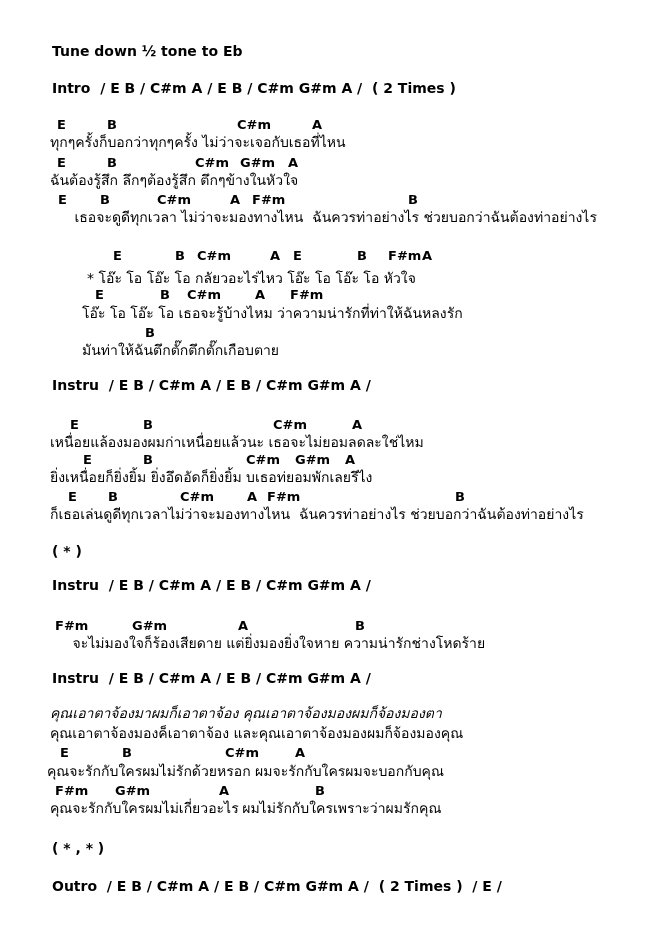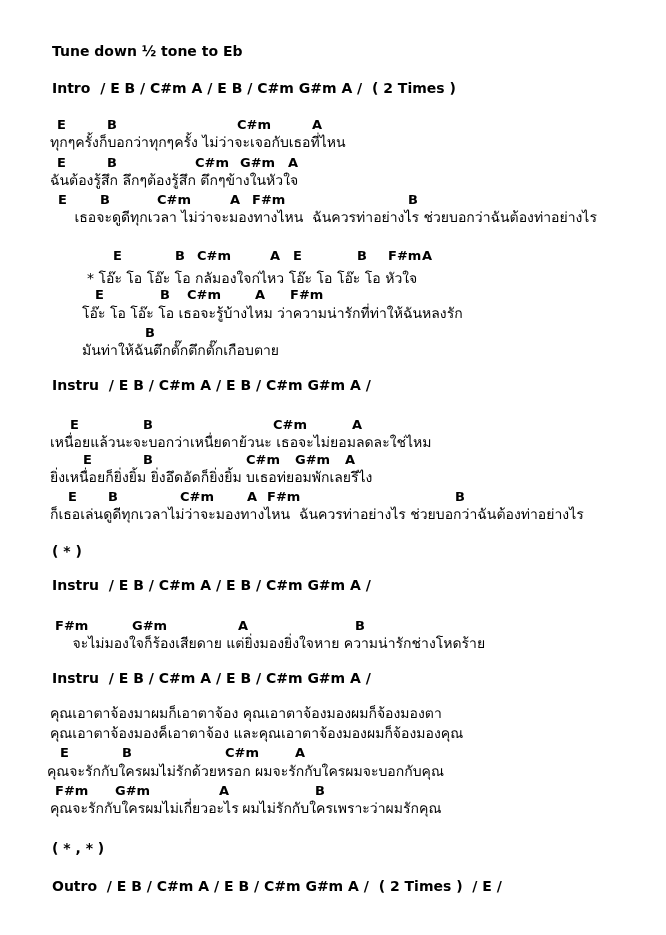--- a/index.html
+++ b/index.html
@@ -25,38 +25,38 @@
   <div>
       <div class="line heading" style="top: 43px; left: 52px;">Tune down ½ tone to Eb</div>
       <div class="line section" style="top: 80px; left: 52px;">Intro  / E B / C#m A / E B / C#m G#m A /  ( 2 Times )</div>
       <div class="line chords" style="top: 117px;"><span class="chord" style="left: 57px;">E</span><span class="chord" style="left: 107px;">B</span><span class="chord" style="left: 237px;">C#m</span><span class="chord" style="left: 312px;">A</span></div>
       <div class="line lyric" style="top: 134px; left: 50px;">ทุกๆครั้งก็บอกว่าทุกๆครั้ง ไม่ว่าจะเจอกับเธอที่ไหน</div>
       <div class="line chords" style="top: 155px;"><span class="chord" style="left: 57px;">E</span><span class="chord" style="left: 107px;">B</span><span class="chord" style="left: 195px;">C#m</span><span class="chord" style="left: 240px;">G#m</span><span class="chord" style="left: 288px;">A</span></div>
       <div class="line lyric" style="top: 172px; left: 50px;">ฉันต้องรู้สึก ลึกๆต้องรู้สึก ตึกๆข้างในหัวใจ</div>
       <div class="line chords" style="top: 192px;"><span class="chord" style="left: 58px;">E</span><span class="chord" style="left: 100px;">B</span><span class="chord" style="left: 157px;">C#m</span><span class="chord" style="left: 230px;">A</span><span class="chord" style="left: 252px;">F#m</span><span class="chord" style="left: 408px;">B</span></div>
       <div class="line lyric" style="top: 209px; left: 50px; margin-left: 20px;"> เธอจะดูดีทุกเวลา ไม่ว่าจะมองทางไหน  ฉันควรท่าอย่างไร ช่วยบอกว่าฉันต้องท่าอย่างไร</div>
       <div class="line chords" style="top: 248px;"><span class="chord" style="left: 113px;">E</span><span class="chord" style="left: 175px;">B</span><span class="chord" style="left: 197px;">C#m</span><span class="chord" style="left: 270px;">A</span><span class="chord" style="left: 293px;">E</span><span class="chord" style="left: 357px;">B</span><span class="chord" style="left: 388px;">F#m</span><span class="chord" style="left: 422px;">A</span></div>
-      <div class="line lyric" style="top: 270px; left: 87px;">* โอ๊ะ โอ โอ๊ะ โอ กลัมองใจก่ไหว โอ๊ะ โอ โอ๊ะ โอ หัวใจ</div>
+      <div class="line lyric" style="top: 270px; left: 87px;">* โอ๊ะ โอ โอ๊ะ โอ กลัยวอะไร่ไหว โอ๊ะ โอ โอ๊ะ โอ หัวใจ</div>
       <div class="line chords" style="top: 287px;"><span class="chord" style="left: 95px;">E</span><span class="chord" style="left: 160px;">B</span><span class="chord" style="left: 187px;">C#m</span><span class="chord" style="left: 255px;">A</span><span class="chord" style="left: 290px;">F#m</span></div>
       <div class="line lyric" style="top: 305px; left: 82px;">โอ๊ะ โอ โอ๊ะ โอ เธอจะรู้บ้างไหม ว่าความน่ารักที่ท่าให้ฉันหลงรัก</div>
       <div class="line chords" style="top: 325px;"><span class="chord" style="left: 145px;">B</span></div>
       <div class="line lyric" style="top: 342px; left: 82px;">มันท่าให้ฉันตึกตั๊กตึกตั๊กเกือบตาย</div>
       <div class="line section" style="top: 377px; left: 52px;">Instru  / E B / C#m A / E B / C#m G#m A /</div>
       <div class="line chords" style="top: 417px;"><span class="chord" style="left: 70px;">E</span><span class="chord" style="left: 143px;">B</span><span class="chord" style="left: 273px;">C#m</span><span class="chord" style="left: 352px;">A</span></div>
-      <div class="line lyric" style="top: 434px; left: 50px;">เหนื่อยแล้วนะจะบอกว่าเหนื่ยดาย้วนะ เธอจะไม่ยอมลดละใช่ไหม</div>
+      <div class="line lyric" style="top: 434px; left: 50px;">เหนื่อยแล้องมองผมก่าเหนื่อยแล้วนะ เธอจะไม่ยอมลดละใช่ไหม</div>
       <div class="line chords" style="top: 452px;"><span class="chord" style="left: 83px;">E</span><span class="chord" style="left: 143px;">B</span><span class="chord" style="left: 246px;">C#m</span><span class="chord" style="left: 295px;">G#m</span><span class="chord" style="left: 345px;">A</span></div>
       <div class="line lyric" style="top: 469px; left: 50px;">ยิ่งเหนื่อยก็ยิ่งยิ้ม ยิ่งอึดอัดก็ยิ่งยิ้ม บเธอท่ยอมพักเลยรึไง</div>
       <div class="line chords" style="top: 489px;"><span class="chord" style="left: 68px;">E</span><span class="chord" style="left: 108px;">B</span><span class="chord" style="left: 180px;">C#m</span><span class="chord" style="left: 247px;">A</span><span class="chord" style="left: 267px;">F#m</span><span class="chord" style="left: 455px;">B</span></div>
       <div class="line lyric" style="top: 506px; left: 50px;">ก็เธอเล่นดูดีทุกเวลาไม่ว่าจะมองทางไหน  ฉันควรท่าอย่างไร ช่วยบอกว่าฉันต้องท่าอย่างไร</div>
       <div class="line section" style="top: 543px; left: 52px;">( * )</div>
       <div class="line section" style="top: 577px; left: 52px;">Instru  / E B / C#m A / E B / C#m G#m A /</div>
       <div class="line chords" style="top: 618px;"><span class="chord" style="left: 55px;">F#m</span><span class="chord" style="left: 132px;">G#m</span><span class="chord" style="left: 238px;">A</span><span class="chord" style="left: 355px;">B</span></div>
       <div class="line lyric" style="top: 635px; left: 68px;"> จะไม่มองใจก็ร้องเสียดาย แต่ยิ่งมองยิ่งใจหาย ความน่ารักช่างโหดร้าย</div>
       <div class="line section" style="top: 670px; left: 52px;">Instru  / E B / C#m A / E B / C#m G#m A /</div>
-      <div class="line lyric" style="top: 705px; left: 50px;">คุณเอาตาจ้องมาผมก็เอาตาจ้อง คุณเอาตาจ้องมองผมก็จ้องมองตา</div>
+      <div class="line lyric" style="top: 705px; left: 50px; font-style: italic;">คุณเอาตาจ้องมาผมก็เอาตาจ้อง คุณเอาตาจ้องมองผมก็จ้องมองตา</div>
       <div class="line lyric" style="top: 725px; left: 50px;">คุณเอาตาจ้องมองค็เอาตาจ้อง และคุณเอาตาจ้องมองผมก็จ้องมองคุณ</div>
       <div class="line chords" style="top: 745px;"><span class="chord" style="left: 60px;">E</span><span class="chord" style="left: 122px;">B</span><span class="chord" style="left: 225px;">C#m</span><span class="chord" style="left: 295px;">A</span></div>
       <div class="line lyric" style="top: 763px; left: 47px;">คุณจะรักกับใครผมไม่รักด้วยหรอก ผมจะรักกับใครผมจะบอกกับคุณ</div>
       <div class="line chords" style="top: 783px;"><span class="chord" style="left: 55px;">F#m</span><span class="chord" style="left: 115px;">G#m</span><span class="chord" style="left: 219px;">A</span><span class="chord" style="left: 315px;">B</span></div>
       <div class="line lyric" style="top: 801px; left: 50px; font-family: Liberation Serif, serif;">คุณจะรักกับใครผมไม่เกี่ยวอะไร ผมไม่รักกับใครเพราะว่าผมรักคุณ</div>
       <div class="line section" style="top: 840px; left: 52px;">( * , * )</div>
       <div class="line section" style="top: 878px; left: 52px;">Outro  / E B / C#m A / E B / C#m G#m A /  ( 2 Times )  / E /</div>
     </div>
 </div>
 

